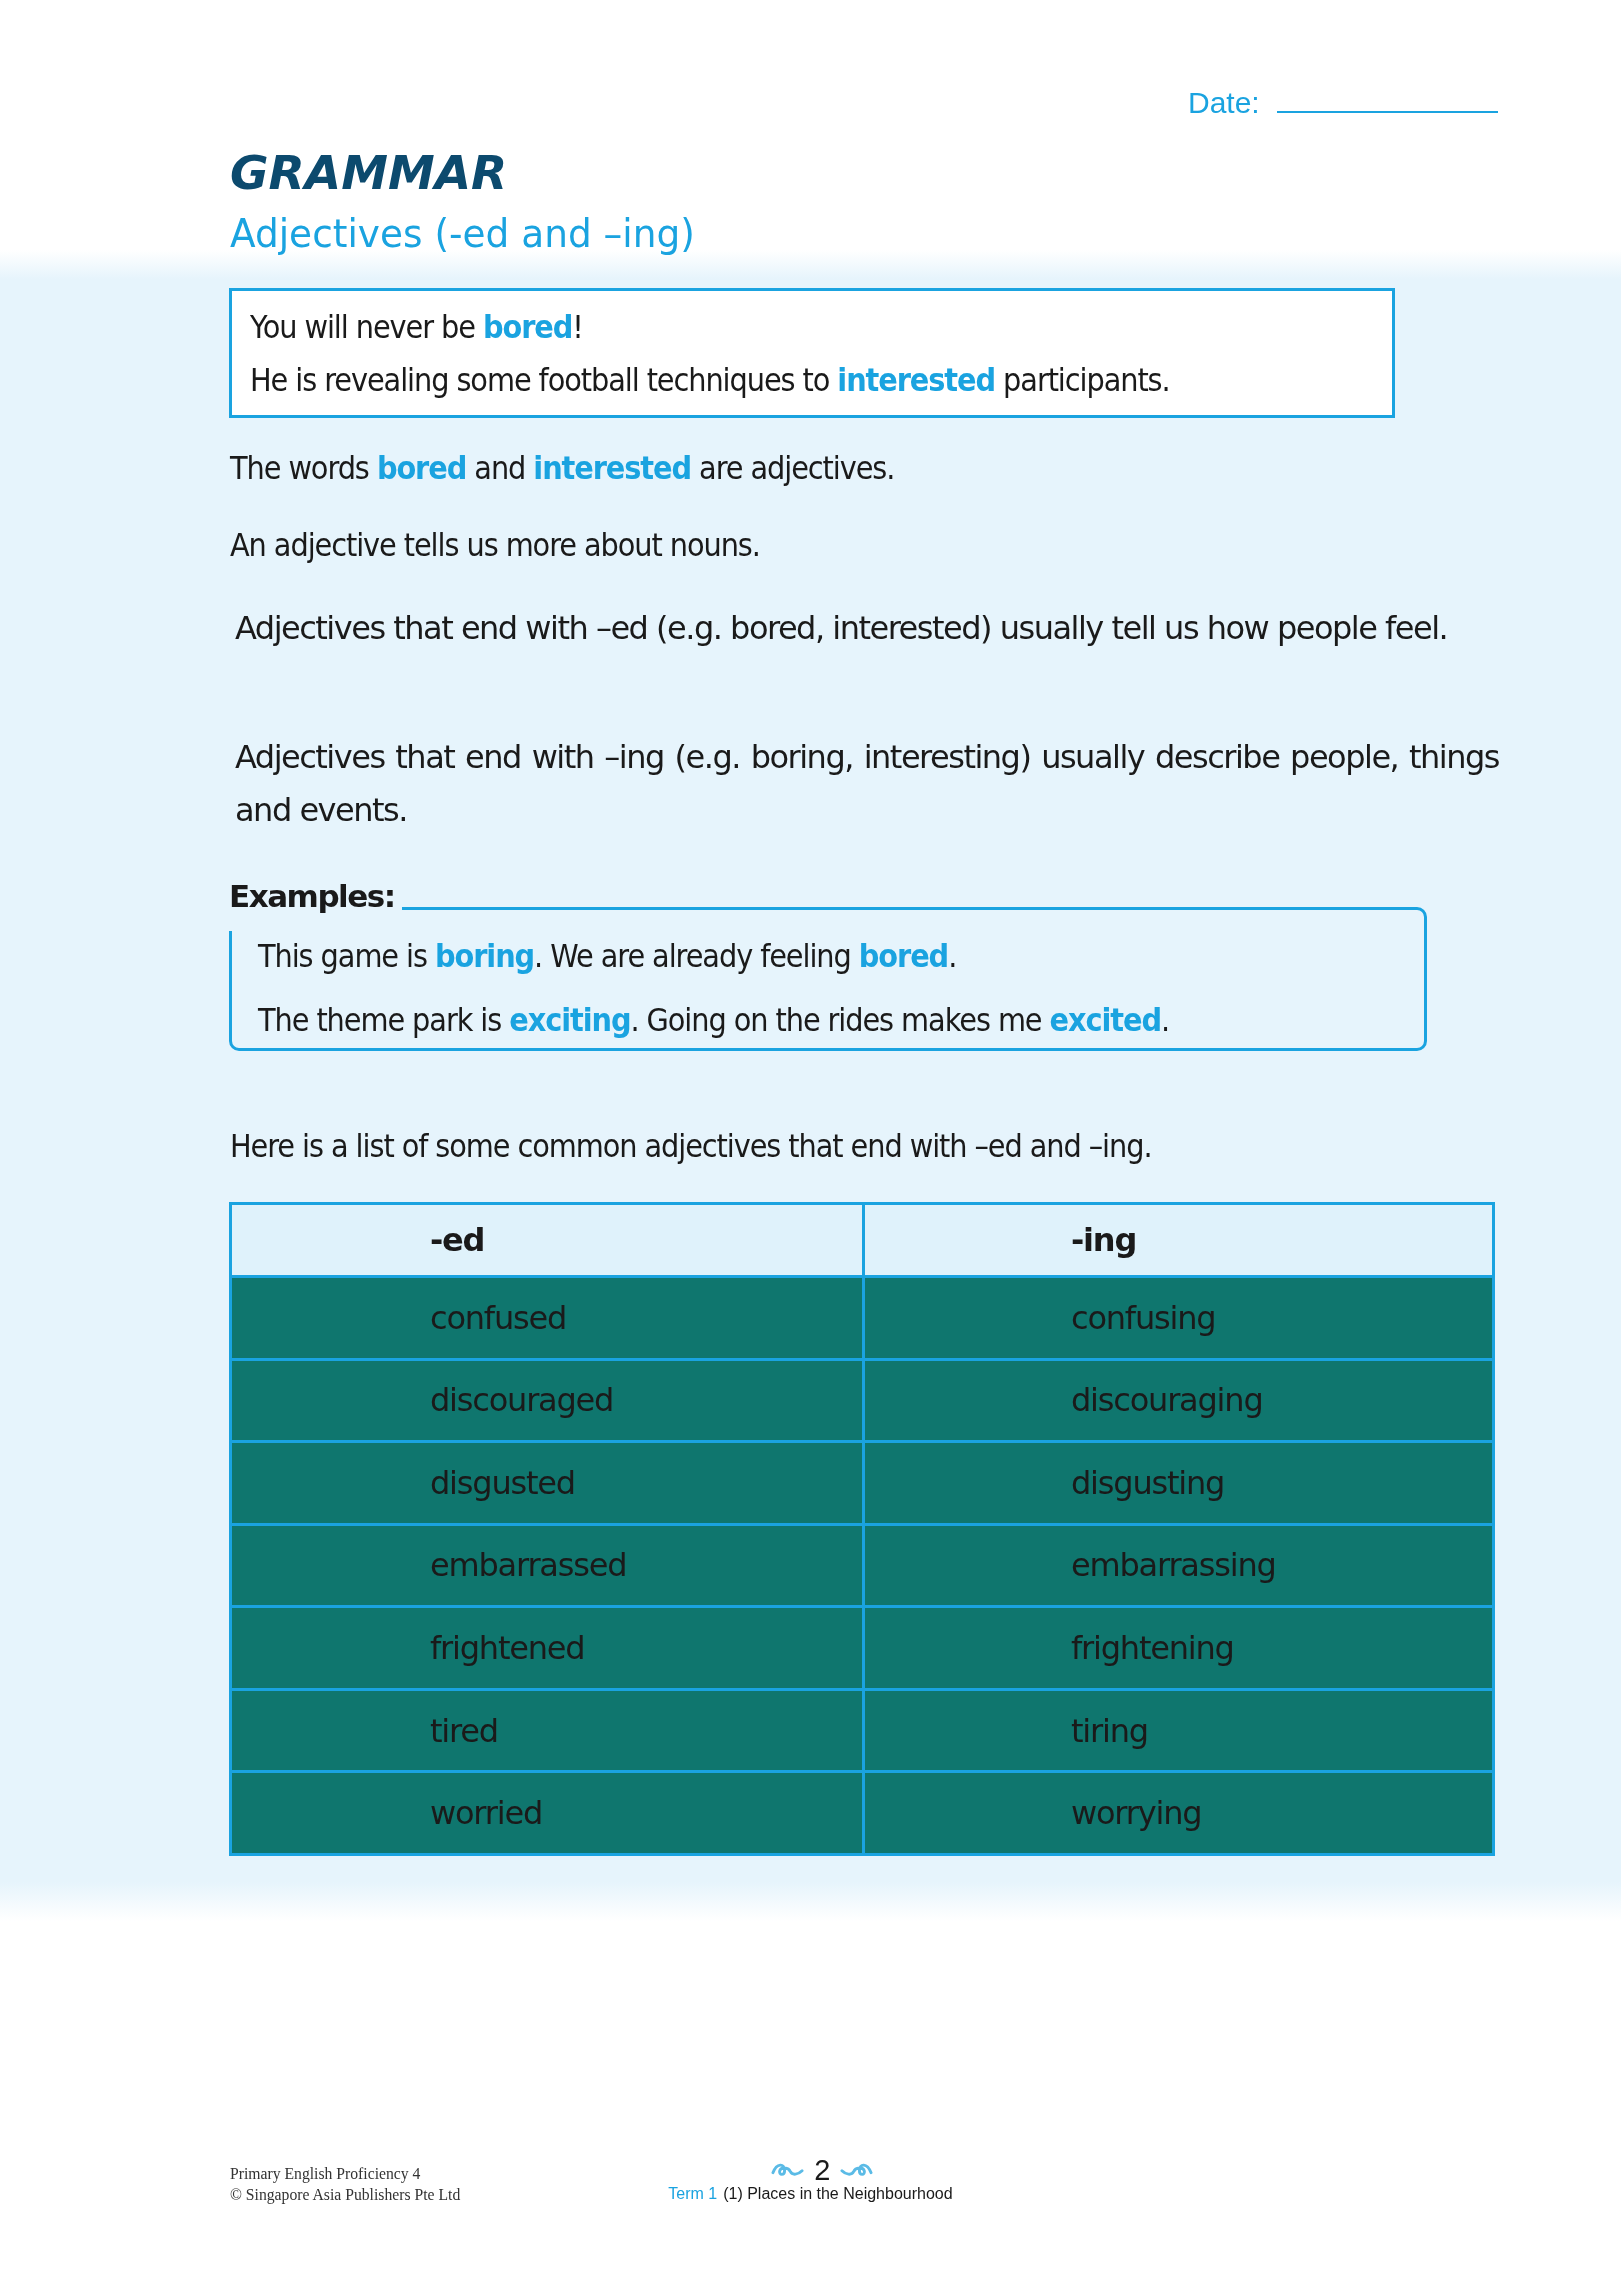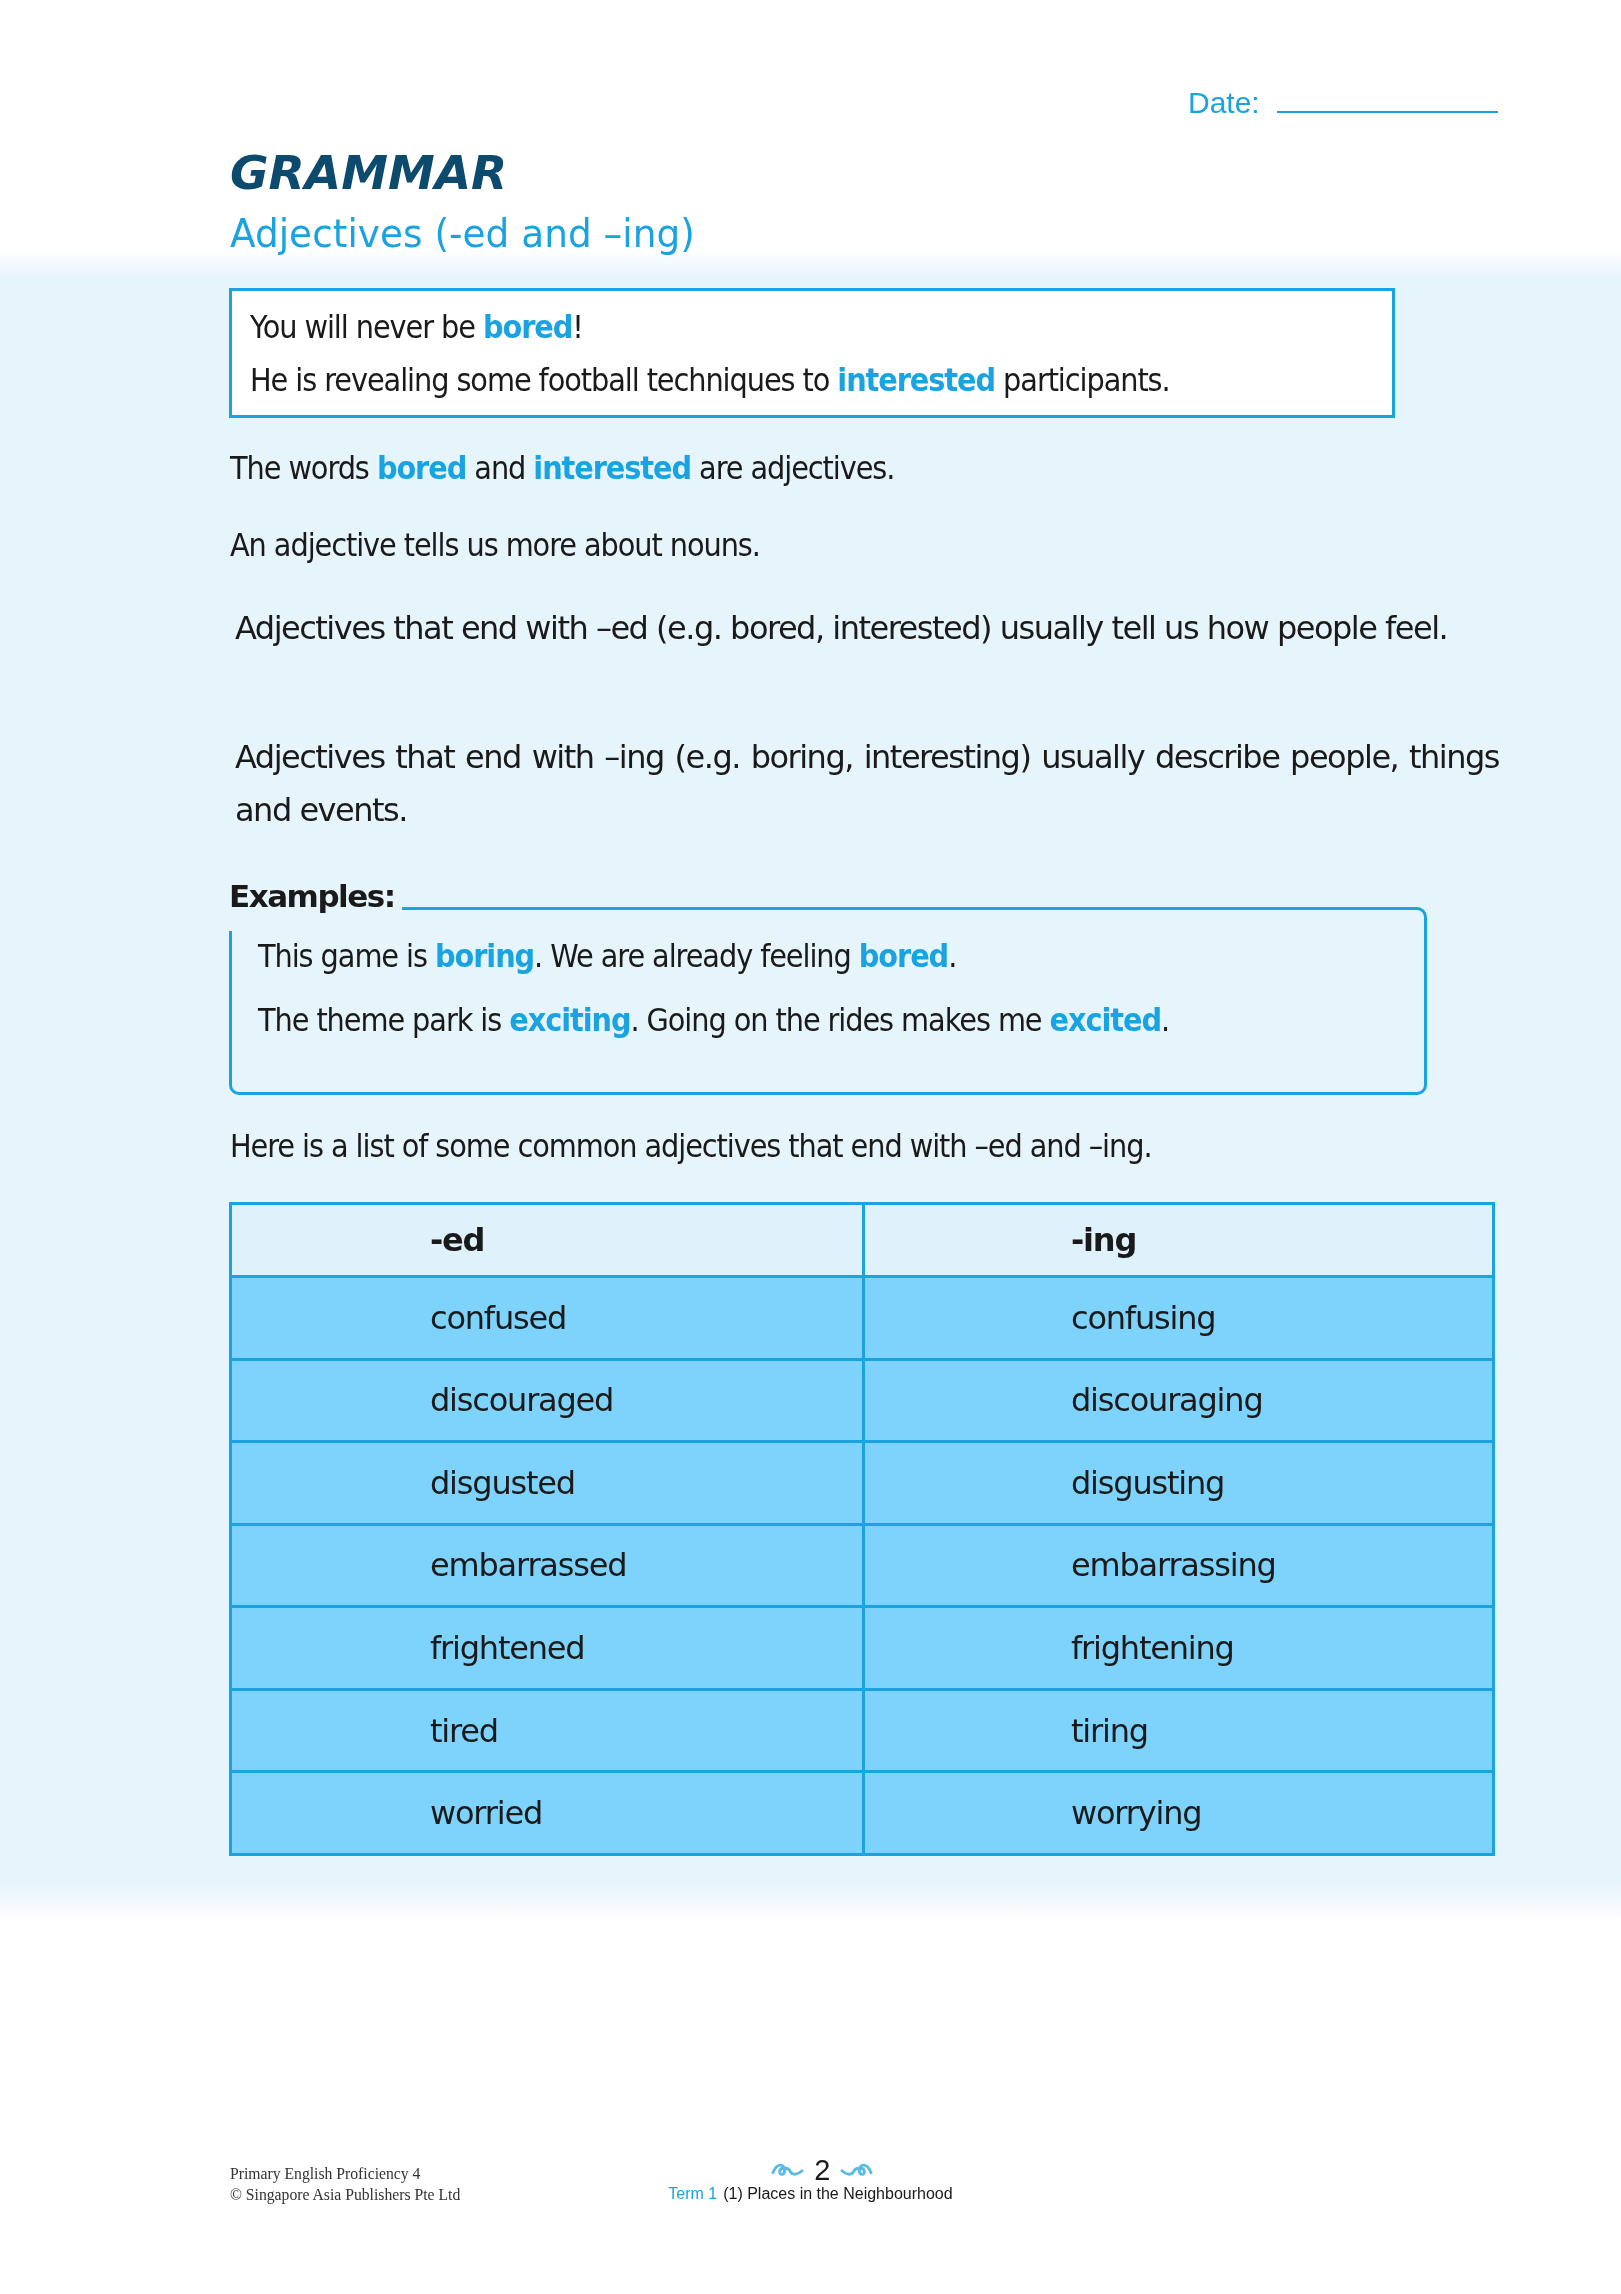--- a/index.html
+++ b/index.html
@@ -51,33 +51,33 @@
       line-height: 53px; text-align: justify; text-align-last: left;
       letter-spacing: -1.5px;
     }
 
     .examples-label {
       position: absolute; left: 229px; top: 878px;
       font-family: "DejaVu Sans", sans-serif; font-weight: bold; font-size: 31px;
       color: #1a1a1a; letter-spacing: -1.5px; background: transparent; z-index: 2;
     }
     .examples-box {
-      position: absolute; left: 229px; top: 907px; width: 1198px; height: 188px;
+      position: absolute; left: 229px; top: 907px; width: 1198px; height: 144px;
       border: 3.9px solid #1aa3e0; border-radius: 10px;
       border-top-left-radius: 0;
     }
     .examples-box::before {
       content: ""; position: absolute; left: -3.9px; top: -7.8px; width: 174px; height: 29px;
       background: #e6f4fc;
     }
     .examples-box .line { position: absolute; left: 25.5px; }
 
     table.adj {
       position: absolute; left: 229px; top: 1202px; width: 1266px; height: 654px;
-      border-collapse: collapse; background: #7dd3fc;
+      border-collapse: collapse; background: #0f766e;
     }
     table.adj td, table.adj th {
       border: 3.9px solid #1aa3e0; height: 73px; vertical-align: middle;
       font-family: "DejaVu Sans", sans-serif; font-size: 32px; color: #1a1a1a;
       text-align: left; letter-spacing: -1.2px; font-weight: normal;
     }
     table.adj th { background: #dff2fb; font-weight: bold; }
     table.adj td.col1, table.adj th.col1 { width: 633px; padding-left: 198px; }
     table.adj td.col2, table.adj th.col2 { padding-left: 206px; }
 

